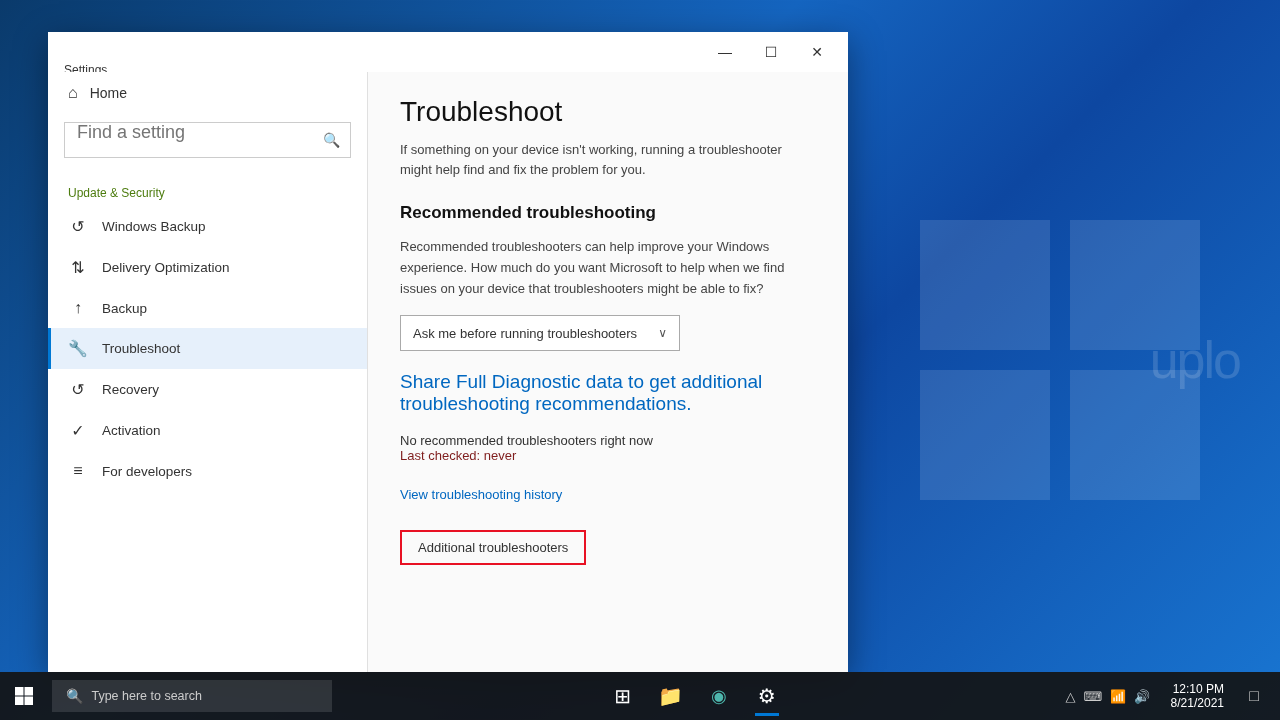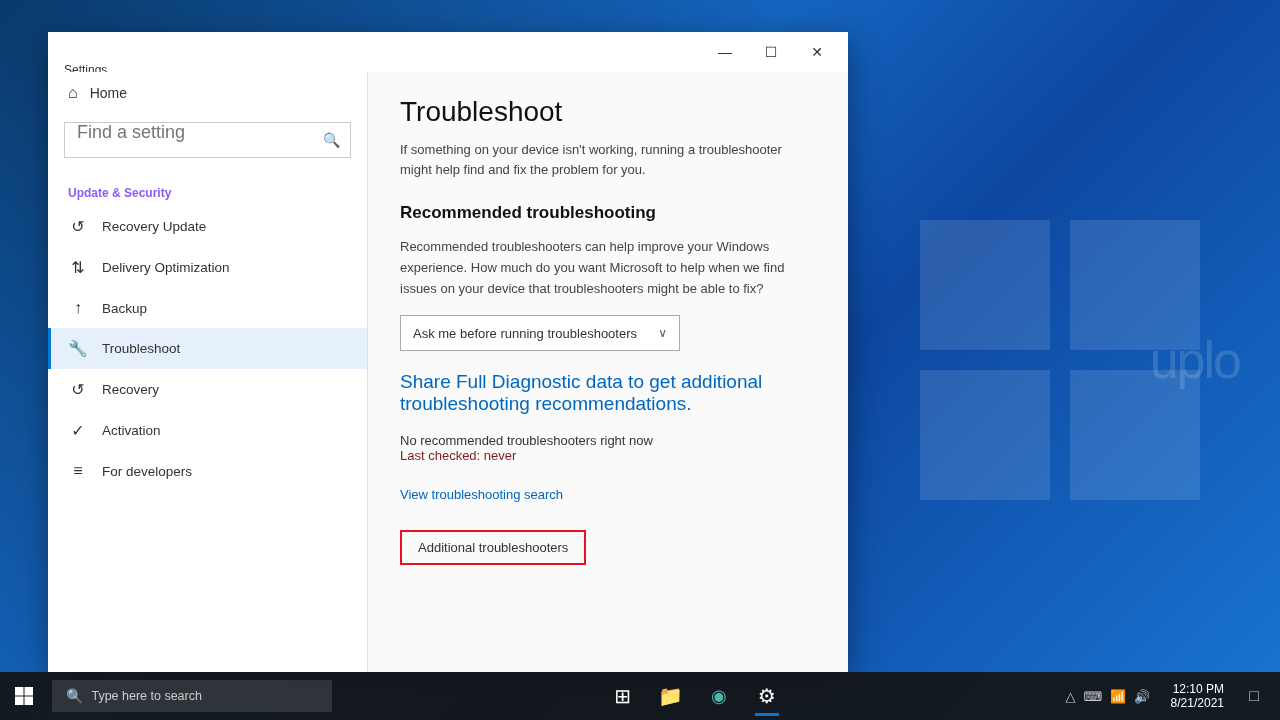--- a/index.html
+++ b/index.html
@@ -144,22 +144,22 @@
       right: 10px;
       top: 50%;
       transform: translateY(-50%);
       color: #666;
       font-size: 14px;
     }
 
     .sidebar-section-label {
       padding: 12px 20px 6px;
       font-size: 12px;
-      font-weight: 700;
-      color: #8b5cf6;
+      font-weight: 400;
+      color: #4d7c0f;
     }
 
     .sidebar-item {
       display: flex;
       align-items: center;
       gap: 14px;
       padding: 11px 20px;
       cursor: pointer;
       color: #333;
       font-size: 13.5px;
@@ -443,21 +443,21 @@
 
       <div class="sidebar-search">
         <input type="text" placeholder="Find a setting" style="">
         <span class="sidebar-search-icon">🔍</span>
       </div>
 
       <div class="sidebar-section-label">Update &amp; Security</div>
 
       <div class="sidebar-item">
         <span class="sidebar-item-icon">↺</span>
-        <span>Recovery Update</span>
+        <span>Windows Backup</span>
       </div>
       <div class="sidebar-item">
         <span class="sidebar-item-icon">⇅</span>
         <span>Delivery Optimization</span>
       </div>
       <div class="sidebar-item">
         <span class="sidebar-item-icon">↑</span>
         <span>Backup</span>
       </div>
       <div class="sidebar-item active">
@@ -492,21 +492,21 @@
       </div>
 
       
       <a class="link-blue">Share Full Diagnostic data to get additional troubleshooting recommendations.</a>
 
       <br><br>
 
       <p class="no-troubleshooters">No recommended troubleshooters right now</p>
       <p class="last-checked">Last checked: never</p>
 
-      <a class="view-history-link">View troubleshooting search</a>
+      <a class="view-history-link">View troubleshooting history</a>
 
       
       <button class="additional-btn">Additional troubleshooters</button>
     </div>
   </div>
 </div>
 
 <div class="taskbar">
   <div class="taskbar-left">
 

